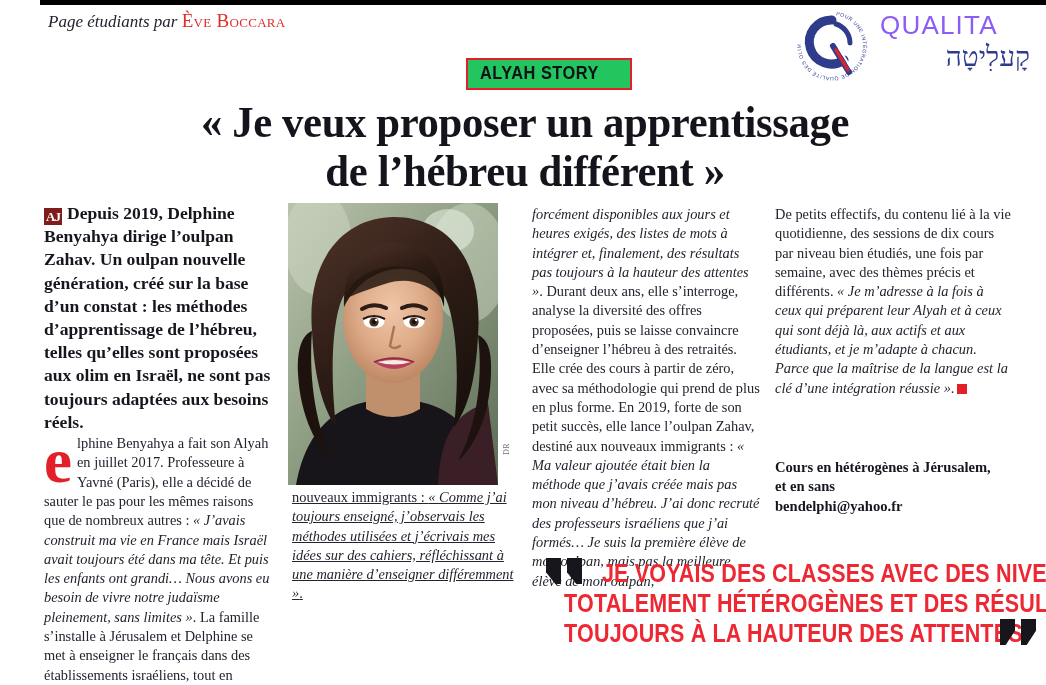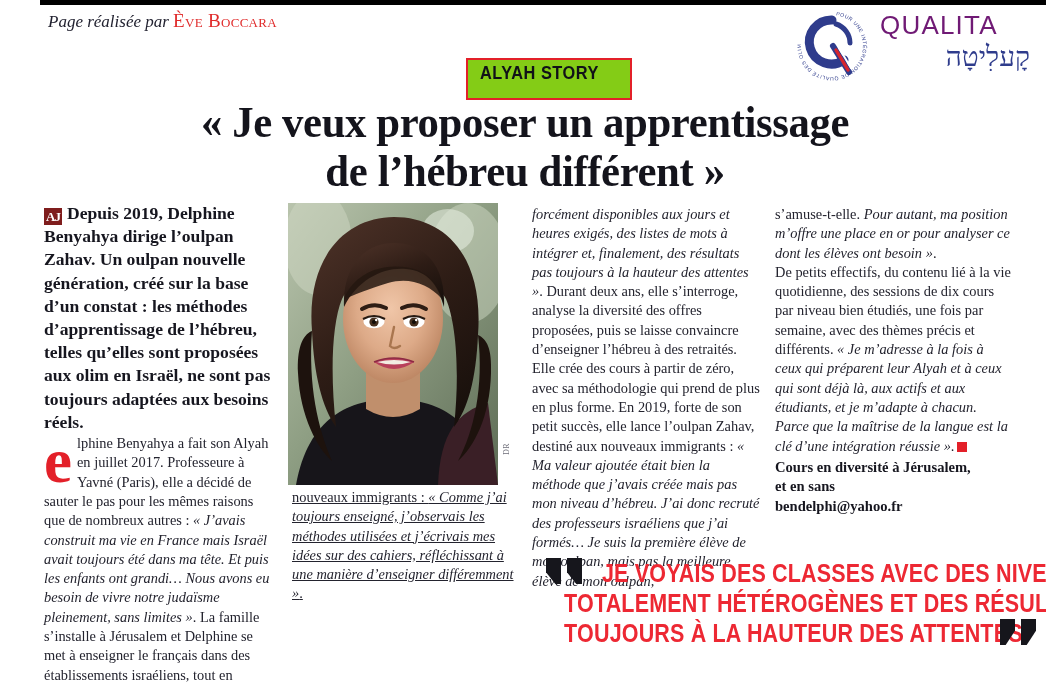--- a/index.html
+++ b/index.html
@@ -64,40 +64,40 @@
     position: absolute;
     left: 88px;
     top: 6px;
     width: 150px;
   }
   .logo-text .lt-latin {
     display: block;
     font-family: "Liberation Sans", sans-serif;
     font-size: 26px;
     letter-spacing: 1.2px;
-    color: #701a75;
+    color: #8b5cf6;
     line-height: 1.05;
   }
   .logo-text .lt-heb {
     display: block;
     font-size: 28px;
     color: #2F3C8C;
     direction: rtl;
     line-height: 1.15;
     margin-top: 2px;
   }
 
   
   .kicker {
     position: absolute;
     left: 466px;
     top: 58px;
     border: 2px solid #E32029;
-    padding: 2px 12px 14px 12px;
-    background: #84cc16;
+    padding: 2px 12px 4px 12px;
+    background: #22c55e;
   }
   .kicker span {
     font-family: "Liberation Sans", sans-serif;
     font-weight: 700;
     font-size: 19px;
     letter-spacing: .6px;
     color: #111118;
     transform: scaleX(.86);
     display: inline-block;
     transform-origin: left center;
@@ -254,21 +254,21 @@
   .qmark.close b { clip-path: polygon(0 0, 100% 0, 100% 45%, 38% 100%, 0 100%); }
 
   .qm-open  { position: absolute; left: 18px;  top: 0px; }
   .qm-close { position: absolute; right: 6px; bottom: 3px; }
 </style>
 </head>
 <body>
 
 <div class="top-rule"></div>
 
-<div class="byline"><span>Page réalisée par </span><span class="author">Ève Boccara</span></div>
+<div class="byline"><span>Page étudiants par </span><span class="author">Ève Boccara</span></div>
 
 <div class="logo-wrap">
   <div class="logo-emblem">
     <svg width="80" height="78" viewBox="0 0 80 78" aria-hidden="true">
       <defs>
         <path id="ringpath" d="M 40 40 m -31,0 a 31,31 0 1,1 62,0 a 31,31 0 1,1 -62,0"></path>
       </defs>
       <text font-size="5.1" fill="#2F3C8C" font-family="Liberation Sans, sans-serif" letter-spacing="0.6">
         <textPath href="#ringpath" startOffset="27%">POUR UNE INTÉGRATION DE QUALITÉ DES OLIM DE FRANCE</textPath>
       </text>
@@ -366,26 +366,25 @@
 
 <div class="col col-2">
   <p><span>nouveaux immigrants : </span><i>« Comme j’ai toujours enseigné, j’observais les méthodes utilisées et j’écrivais mes idées sur des cahiers, réfléchissant à une manière d’enseigner différemment »</i><span>.</span></p>
 </div>
 
 <div class="col col-3">
   <p><i>forcément disponibles aux jours et heures exigés, des listes de mots à intégrer et, finalement, des résultats pas toujours à la hauteur des attentes »</i><span>. Durant deux ans, elle s’interroge, analyse la diversité des offres proposées, puis se laisse convaincre d’enseigner l’hébreu à des retraités. Elle crée des cours à partir de zéro, avec sa méthodologie qui prend de plus en plus forme. En 2019, forte de son petit succès, elle lance l’oulpan Zahav, destiné aux nouveaux immigrants : </span><i>« Ma valeur ajoutée était bien la méthode que j’avais créée mais pas mon niveau d’hébreu. J’ai donc recruté des professeurs israéliens que j’ai formés… Je suis la première élève de mon oulpan, mais pas la meilleure élève de mon oulpan,</i></p>
 </div>
 
 <div class="col col-4">
-  <p><span>s’amuse-t-elle. </span><i>Pour autant, ma position m’offre une place en or pour analyser ce dont les élèves ont besoin »</i><span>.</span></p>
   <p><span>De petits effectifs, du contenu lié à la vie quotidienne, des sessions de dix cours par niveau bien étudiés, une fois par semaine, avec des thèmes précis et différents. </span><i>« Je m’adresse à la fois à ceux qui préparent leur Alyah et à ceux qui sont déjà là, aux actifs et aux étudiants, et je m’adapte à chacun. Parce que la maîtrise de la langue est la clé d’une intégration réussie »</i><span>.</span><span class="endmark"></span></p>
 </div>
 
 <div class="contact">
-  <div>Cours en diversité à Jérusalem,</div>
+  <div>Cours en hétérogènes à Jérusalem,</div>
   <div>et en sans</div>
   <div>bendelphi@yahoo.fr</div>
 </div>
 
 <div class="pullquote">
   <span class="qmark open qm-open">
       <b></b>
       <b></b>
     </span>
   <span class="pq-line l1">JE VOYAIS DES CLASSES AVEC DES NIVEAUX</span>

